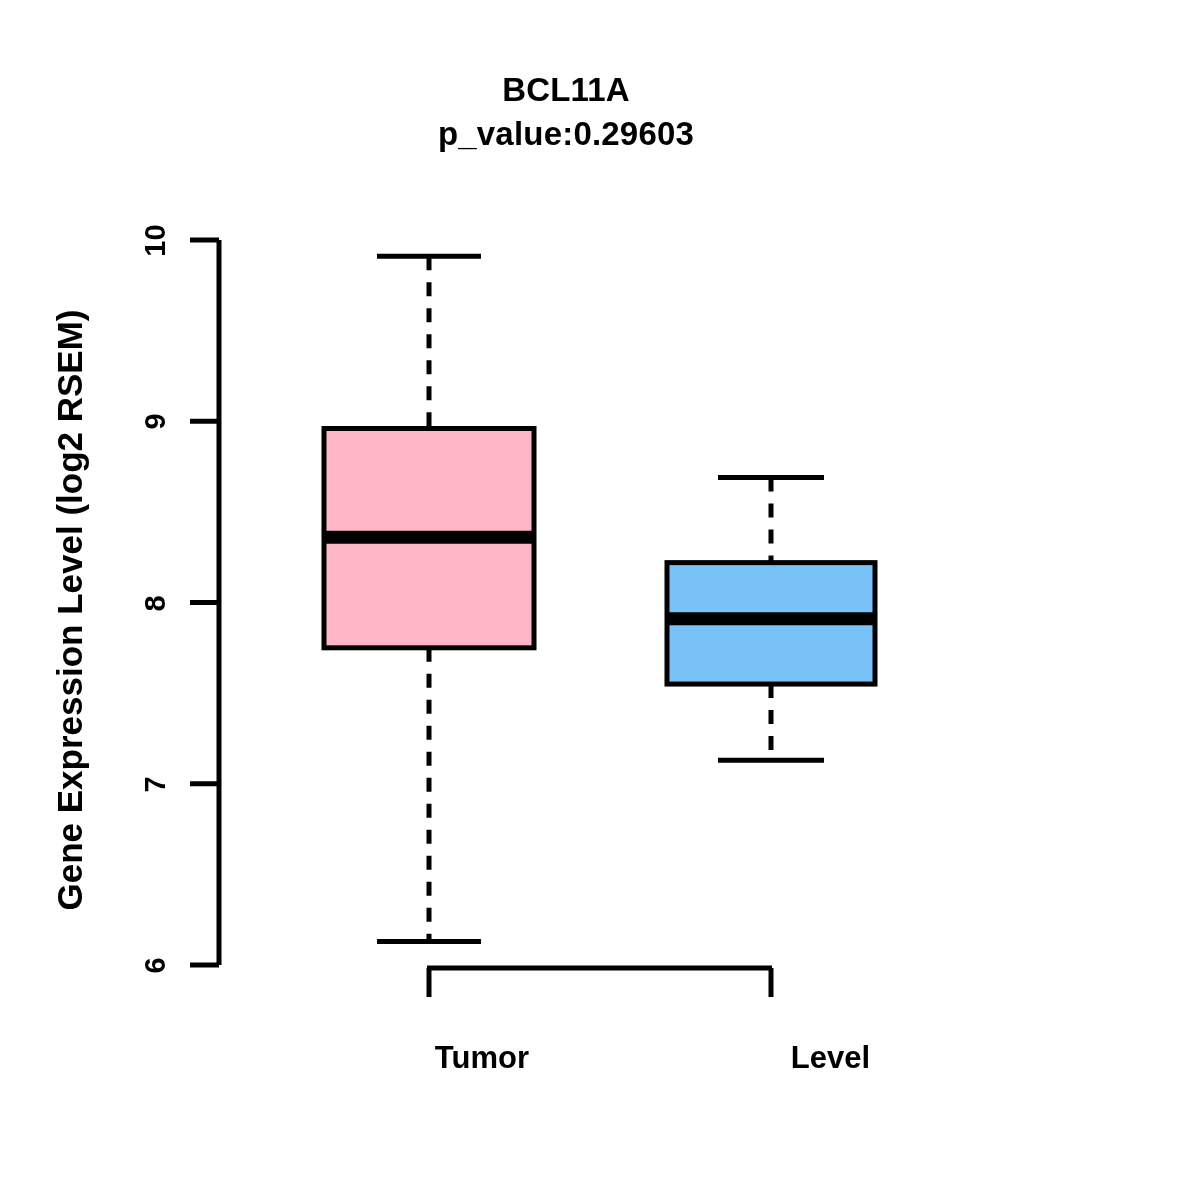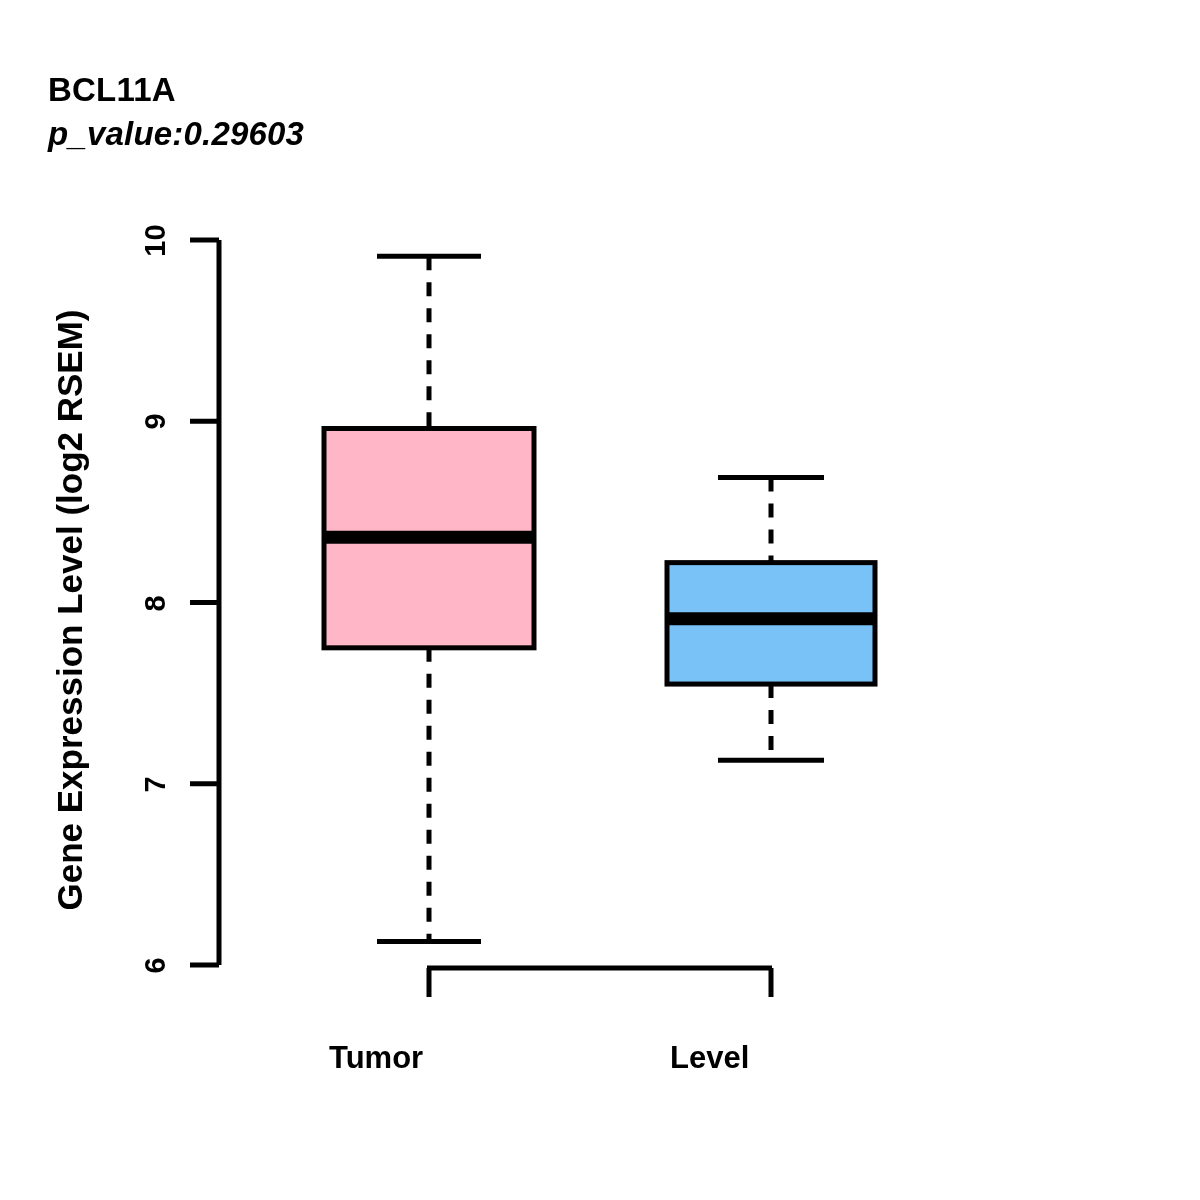--- a/index.html
+++ b/index.html
@@ -18,38 +18,36 @@
     position: absolute;
     left: 0; top: 0;
     width: 1200px;
     height: 1200px;
   }
   .title-block {
     position: absolute;
     left: 0;
     top: 68px;
     width: 1132px;
-    text-align: left;
+    text-align: center;
     pointer-events: none;
-    margin-left: 48px;
   }
   .main-title {
     font-size: 33px;
     font-weight: bold;
     color: #000000;
     line-height: 44px;
     letter-spacing: 0.2px;
   }
   .sub-title {
     font-size: 33px;
     font-weight: bold;
     color: #000000;
     line-height: 44px;
     letter-spacing: 0.2px;
-    font-style: italic;
   }
   .ylab {
     position: absolute;
     left: -310px;
     top: 590px;
     width: 760px;
     text-align: center;
     font-size: 35px;
     font-weight: bold;
     color: #000000;
@@ -66,21 +64,21 @@
     transform-origin: 50% 50%;
     width: 60px;
     text-align: center;
     white-space: nowrap;
   }
   .xtick-label {
     position: absolute;
     font-size: 31px;
     font-weight: bold;
     color: #000000;
-    text-align: left;
+    text-align: right;
     white-space: nowrap;
   }
   svg.canvas {
     position: absolute;
     left: 0;
     top: 0;
   }
 </style>
 </head>
 <body>

